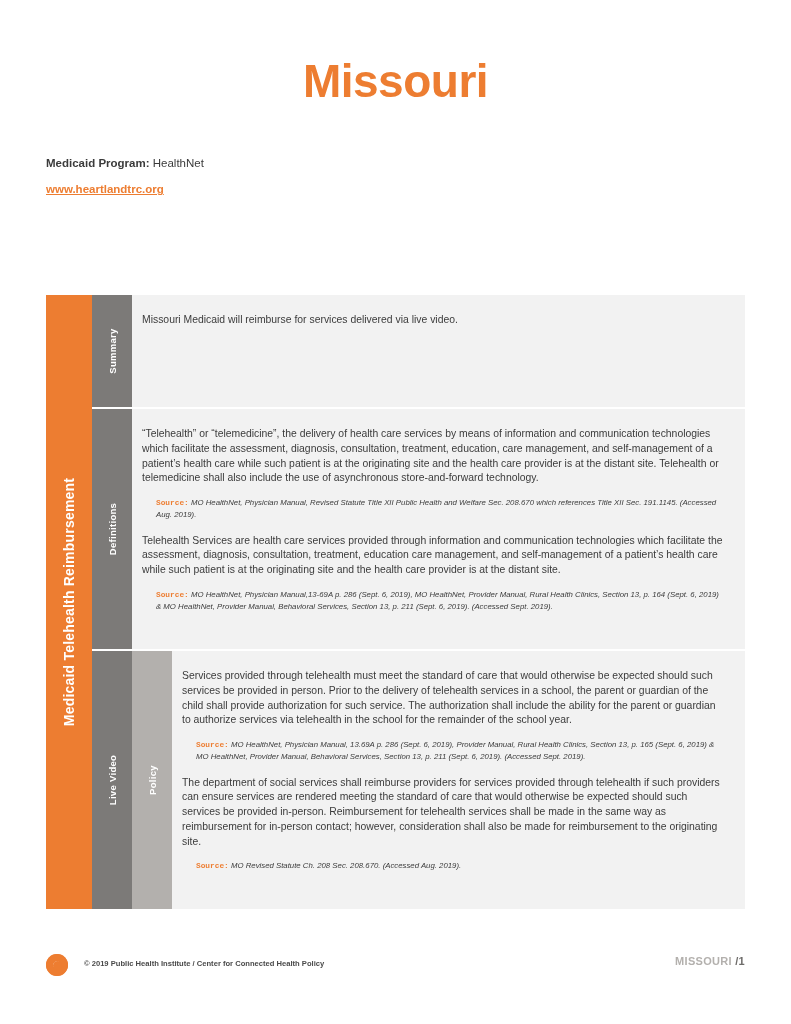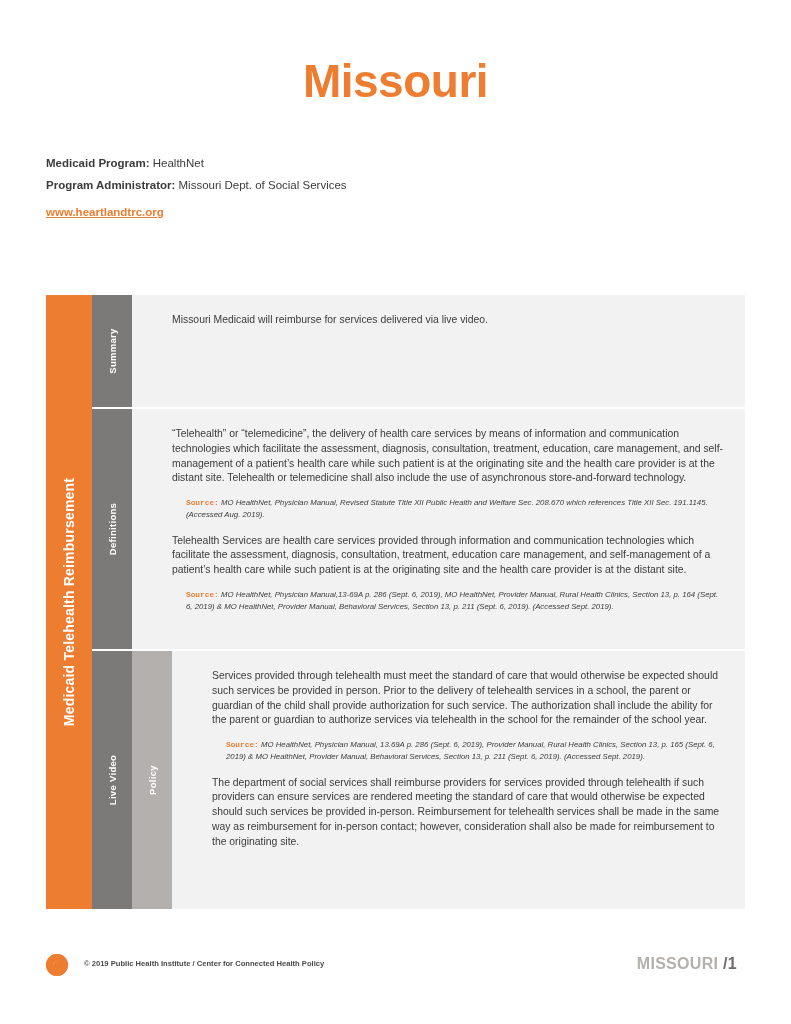--- a/index.html
+++ b/index.html
@@ -87,21 +87,21 @@
     white-space: nowrap;
     font-size: 9.5px;
     font-weight: bold;
     letter-spacing: 0.3px;
   }
   .vlabel.light { background: #B3B0AD; }
 
   .cell {
     flex: 1;
     background: #F2F2F2;
-    padding: 18px 22px 14px 40px;
+    padding: 18px 22px 14px 10px;
     font-size: 10.4px;
     line-height: 1.42;
   }
   .cell p { margin: 0 0 11px 0; }
   .cell p:last-child { margin-bottom: 0; }
 
   .src {
     font-size: 7.8px;
     line-height: 1.45;
     font-style: italic;
@@ -152,43 +152,39 @@
     position: absolute;
     left: 76px;
     top: 5px;
     font-size: 7.6px;
     font-weight: bold;
     color: #4a4a4a;
     padding-left: 8px;
   }
   .foot-right {
     position: absolute;
-    right: 54px;
+    right: 46px;
     top: 1px;
-    font-size: 16px;
+    font-size: 11px;
     font-weight: bold;
     color: #B3B0AD;
     letter-spacing: 0.3px;
   }
   .foot-right .pg { color: #6f6d6b; }
 </style>
 </head>
 <body>
 
 <h1 class="page-title">Missouri</h1>
 
 <div class="meta">
   <div class="row">
     <span class="lbl">Medicaid Program:</span>
     <span class="val">HealthNet</span>
   </div>
-  <div class="row">
-    <span class="lbl">Program Administrator:</span>
-    <span class="val">Missouri Dept. of Social Services</span>
-  </div>
   <a class="link" href="#">www.heartlandtrc.org</a>
 </div>
 
 <div class="table-wrap">
 
   <div class="spine">
     <span>Medicaid Telehealth Reimbursement</span>
   </div>
 
   <div class="rows">
@@ -231,20 +227,24 @@
       <div class="vlabel light">
         <span>Policy</span>
       </div>
       <div class="cell">
         <p>Services provided through telehealth must meet the standard of care that would otherwise be expected should such services be provided in person. Prior to the delivery of telehealth services in a school, the parent or guardian of the child shall provide authorization for such service. The authorization shall include the ability for the parent or guardian to authorize services via telehealth in the school for the remainder of the school year.</p>
         <div class="src">
           <span class="slabel">Source:</span>
           <span>MO HealthNet, Physician Manual, 13.69A p. 286 (Sept. 6, 2019), Provider Manual, Rural Health Clinics, Section 13, p. 165 (Sept. 6, 2019) &amp; MO HealthNet, Provider Manual, Behavioral Services, Section 13, p. 211 (Sept. 6, 2019). (Accessed Sept. 2019).</span>
         </div>
         <p>The department of social services shall reimburse providers for services provided through telehealth if such providers can ensure services are rendered meeting the standard of care that would otherwise be expected should such services be provided in-person.  Reimbursement for telehealth services shall be made in the same way as reimbursement for in-person contact; however, consideration shall also be made for reimbursement to the originating site.</p>
+        <div class="src">
+          <span class="slabel">Source:</span>
+          <span>MO Revised Statute Ch. 208 Sec. 208.670. (Accessed Aug. 2019).</span>
+        </div>
       </div>
     </div>
 
   </div>
 </div>
 
 <div class="footer">
   <div class="foot-logo"></div>
   <div class="foot-text">© 2019 Public Health Institute / Center for Connected Health Policy</div>
   <div class="foot-right">

